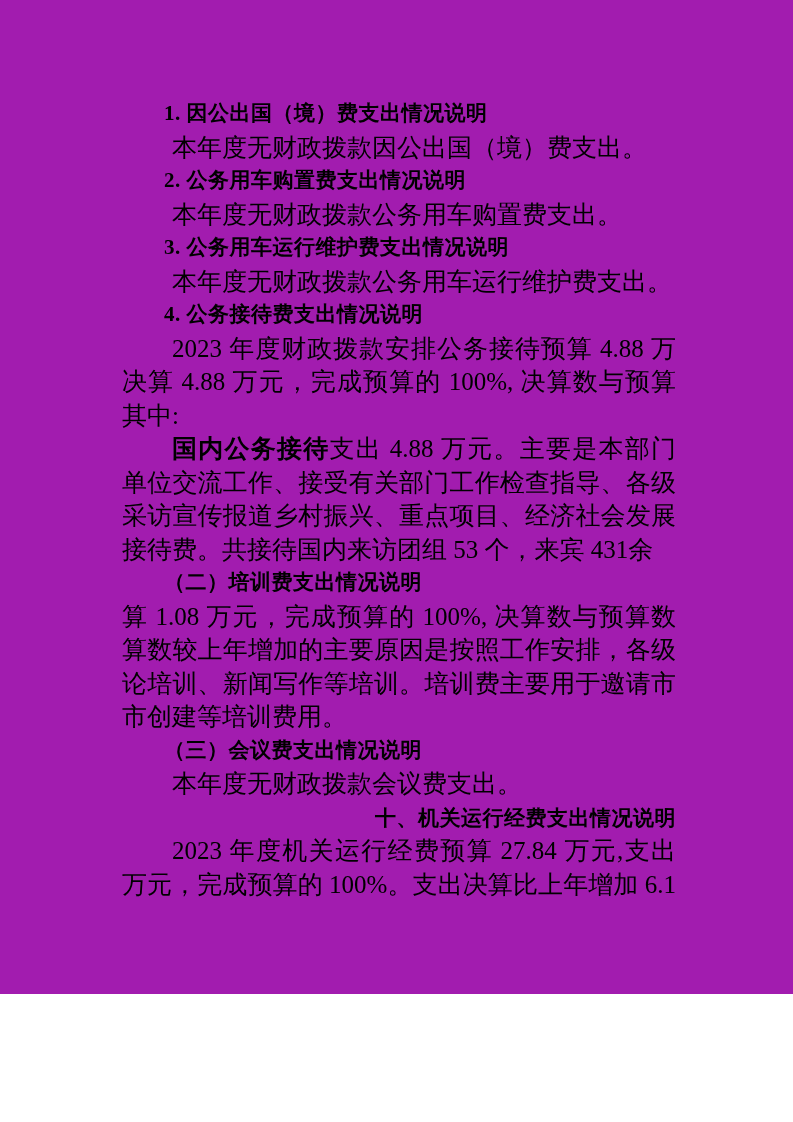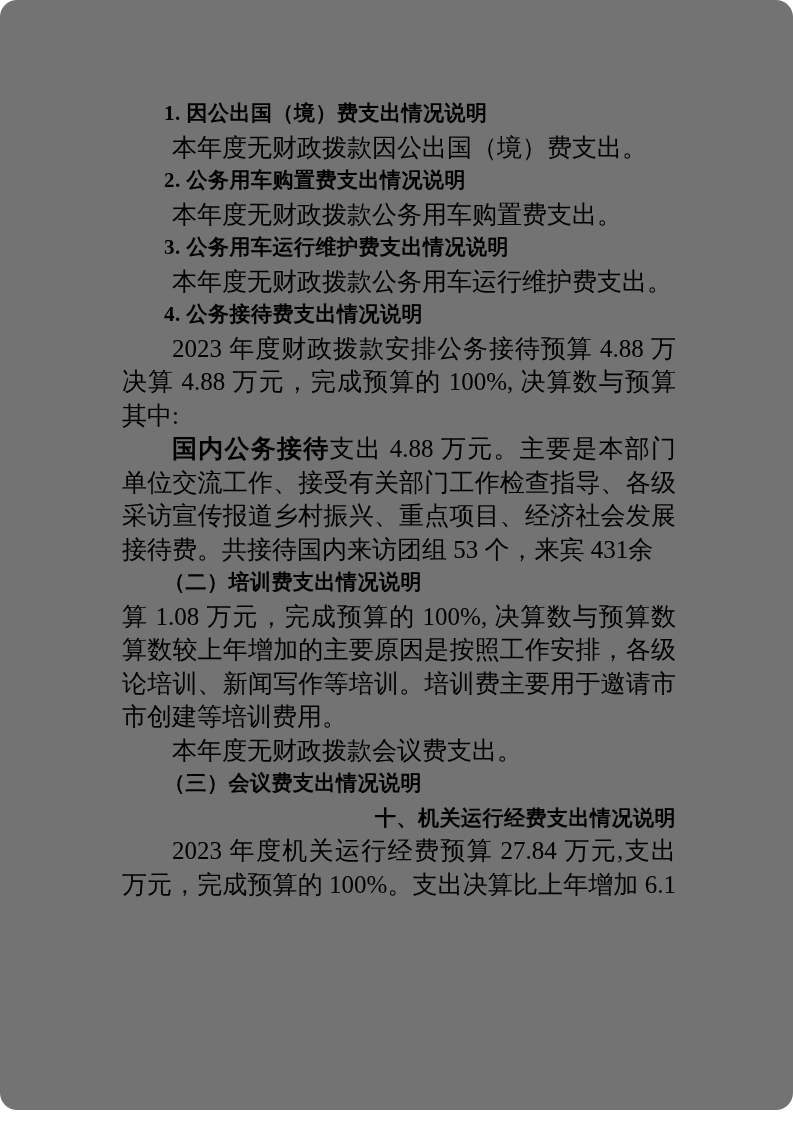--- a/index.html
+++ b/index.html
@@ -3,24 +3,23 @@
 <meta charset="utf-8">
 <style>
   html, body {
     margin: 0;
     padding: 0;
     background: #ffffff;
   }
   .page {
     position: relative;
     width: 793px;
-    height: 1110px;
-    background: #737373;
+    height: 994px;
+    background: #a21caf;
     overflow: hidden;
-    border-radius: 17px;
   }
   .doc-content {
     position: absolute;
     left: 122px;
     top: 97px;
     width: 554px;
     color: #000000;
   }
   .line {
     height: 33.5px;
@@ -70,19 +69,19 @@
       <div class="line body no-just"><span class="run">其中:</span></div>
       <div class="line body indent"><span class="run bold">国内公务接待</span><span class="run">支出 4.88 万元。主要是本部门国内相关</span></div>
       <div class="line body"><span class="run">单位交流工作、接受有关部门工作检查指导、各级媒体来勉</span></div>
       <div class="line body"><span class="run">采访宣传报道乡村振兴、重点项目、经济社会发展等发生的</span></div>
       <div class="line body no-just"><span class="run">接待费。共接待国内来访团组 53 个，来宾 431余人次。</span></div>
       <div class="line h-serif indent no-just"><span class="run bold">（二）培训费支出情况说明</span></div>
       <div class="line body"><span class="run">算 1.08 万元，完成预算的 100%, 决算数与预算数持平，决</span></div>
       <div class="line body"><span class="run">算数较上年增加的主要原因是按照工作安排，各级媒体来勉</span></div>
       <div class="line body"><span class="run">论培训、新闻写作等培训。培训费主要用于邀请市级专家对</span></div>
       <div class="line body no-just"><span class="run">市创建等培训费用。</span></div>
+      <div class="line h-serif indent no-just"><span class="run bold">（三）会议费支出情况说明</span></div>
       <div class="line body indent no-just"><span class="run">本年度无财政拨款会议费支出。</span></div>
-      <div class="line h-serif indent no-just"><span class="run bold">（三）会议费支出情况说明</span></div>
       <div class="line h-sans indent no-just"><span class="run bold">十、机关运行经费支出情况说明</span></div>
       <div class="line body indent"><span class="run">2023 年度机关运行经费预算 27.84 万元,支出决算 27.84</span></div>
       <div class="line body"><span class="run">万元，完成预算的 100%。支出决算比上年增加 6.1 万元，主</span></div>
     </div>
 </div>
 
 </body></html>

